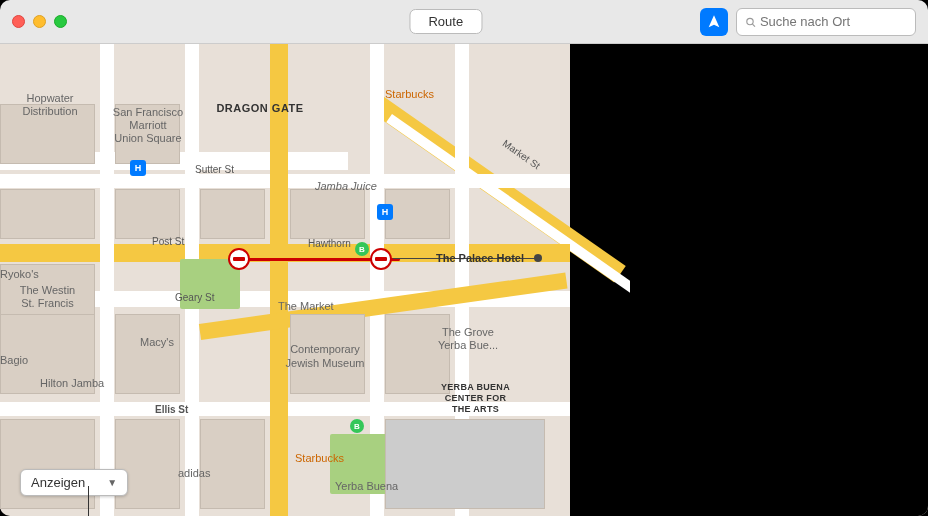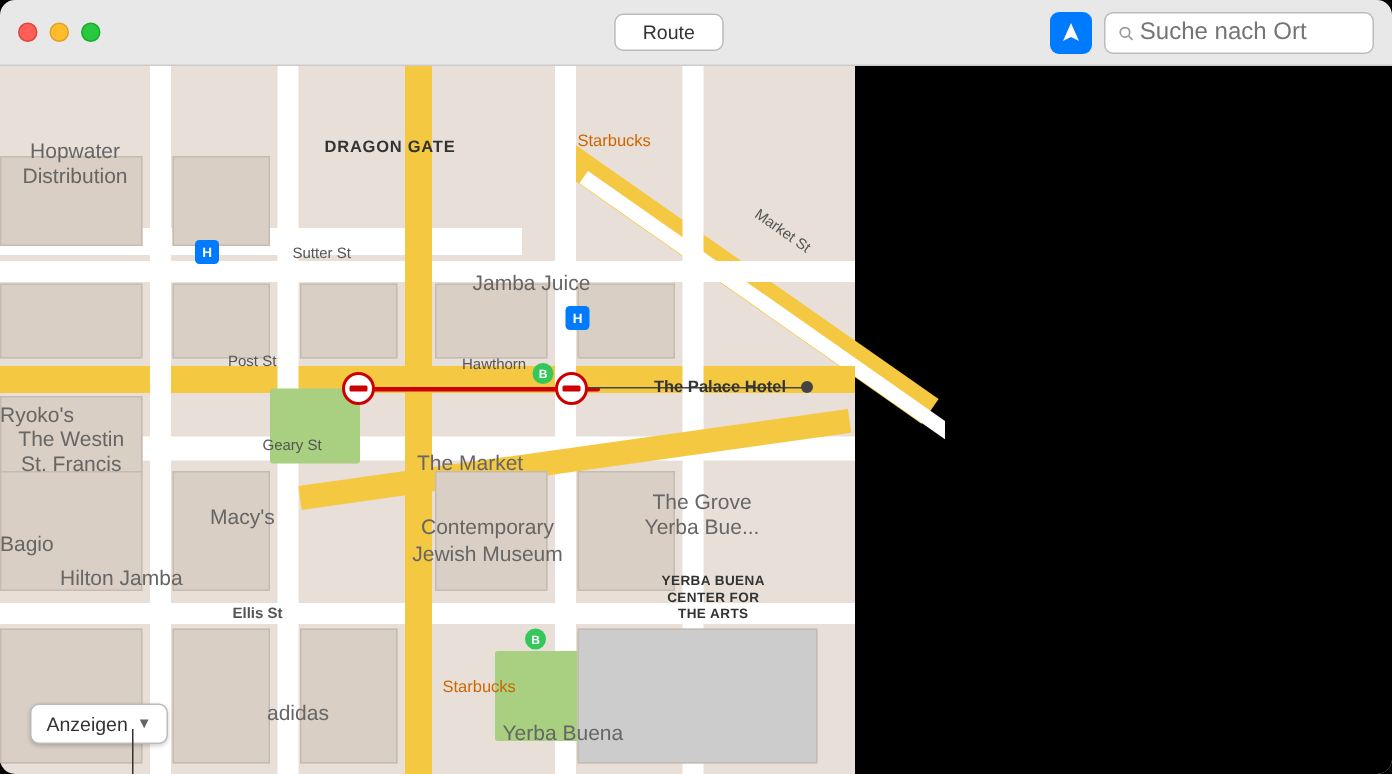--- a/index.html
+++ b/index.html
@@ -99,21 +99,21 @@
       border-radius: 6px;
       display: flex;
       align-items: center;
       padding: 0 8px;
       gap: 4px;
     }
 
     .search-bar input {
       border: none;
       outline: none;
-      font-size: 16px;
+      font-size: 13px;
       color: #999;
       background: transparent;
       width: 100%;
     }
 
     
     .map-container {
       flex: 1;
       position: relative;
       overflow: hidden;
@@ -161,21 +161,21 @@
       text-align: center;
     }
 
     .map-label.street {
       color: #555;
       font-size: 10px;
     }
 
     .map-label.business {
       color: #666;
-      font-size: 14px;
+      font-size: 11px;
     }
 
     .map-label.major {
       color: #333;
       font-size: 11px;
       font-weight: 600;
     }
 
     
     .no-entry {
@@ -204,21 +204,21 @@
       bottom: 20px;
       left: 20px;
       background: #fff;
       border: 1px solid #bbb;
       border-radius: 6px;
       padding: 5px 10px;
       font-size: 13px;
       color: #333;
       display: flex;
       align-items: center;
-      gap: 6px;
+      gap: 22px;
       cursor: pointer;
       box-shadow: 0 1px 3px rgba(0,0,0,0.2);
     }
 
     .dropdown-arrow {
       font-size: 10px;
       color: #666;
     }
 
     
@@ -360,24 +360,25 @@
       <div style="position:absolute;top:214px;left:393px;width:145px;height:1px;background:#444;"></div>
       <div style="position:absolute;top:210px;left:534px;width:8px;height:8px;border-radius:50%;background:#444;"></div>
 
       <div class="hotel-icon" style="top:160px;left:377px;">H</div>
       <div class="hotel-icon" style="top:116px;left:130px;">H</div>
 
       <div class="transit-icon" style="top:198px;left:355px;">B</div>
       <div class="transit-icon" style="top:375px;left:350px;">B</div>
 
       <div class="map-label business" style="top:48px;left:5px;width:90px;line-height:1.2;">Hopwater<br>Distribution</div>
-      <div class="map-label major" style="top:48px;left:215px;width:90px;letter-spacing:0.5px;">DRAGON GATE</div>
+      <div class="map-label business" style="top:62px;left:108px;width:80px;line-height:1.2;">San Francisco<br>Marriott<br>Union Square</div>
+      <div class="map-label major" style="top:58px;left:215px;width:90px;letter-spacing:0.5px;">DRAGON GATE</div>
       <div class="map-label orange" style="top:44px;left:385px;">Starbucks</div>
       <div class="map-label street" style="top:120px;left:195px;">Sutter St</div>
-      <div class="map-label business" style="top:136px;left:315px;">Jamba Juice</div>
+      <div class="map-label business" style="top:136px;left:315px;font-style:italic;">Jamba Juice</div>
       <div class="map-label street" style="top:192px;left:152px;">Post St</div>
       <div class="map-label street" style="top:194px;left:280px;padding-left:28px;">Hawthorn</div>
       <div class="map-label major" style="top:208px;left:420px;width:120px;">The Palace Hotel</div>
       <div class="map-label business" style="top:224px;left:0px;">Ryoko's</div>
       <div class="map-label business" style="top:228px;left:5px;width:85px;line-height:1.2;margin-top:12px;">The Westin<br>St. Francis</div>
       <div class="map-label street" style="top:248px;left:175px;">Geary St</div>
       <div class="map-label business" style="top:256px;left:278px;">The Market</div>
       <div class="map-label business" style="top:292px;left:140px;">Macy's</div>
       <div class="map-label business" style="top:298px;left:270px;width:110px;line-height:1.3;">Contemporary<br>Jewish Museum</div>
       <div class="map-label business" style="top:282px;left:428px;width:80px;line-height:1.2;">The Grove<br>Yerba Bue...</div>

